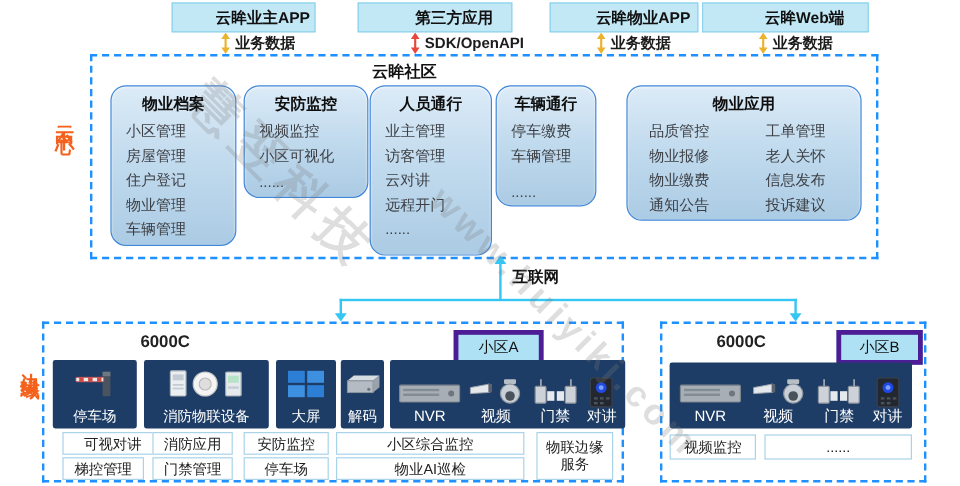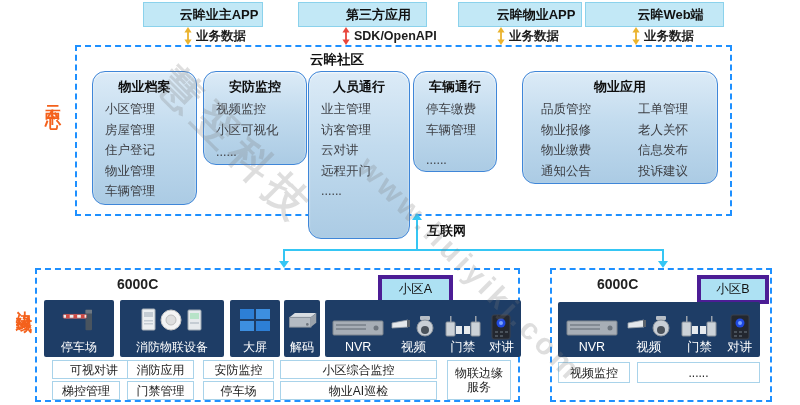--- a/index.html
+++ b/index.html
@@ -116,21 +116,21 @@
       <div class="module-item">车辆管理</div>
     </div>
 
     <div class="module" style="left:126px;top:24px;width:104px;height:94px;">
       <div class="module-title">安防监控</div>
       <div class="module-item">视频监控</div>
       <div class="module-item">小区可视化</div>
       <div class="module-item dots-gap" style="margin-top:2px;">......</div>
     </div>
 
-    <div class="module" style="left:231px;top:24px;width:102px;height:168px;">
+    <div class="module" style="left:231px;top:24px;width:102px;height:142px;">
       <div class="module-title">人员通行</div>
       <div class="module-item">业主管理</div>
       <div class="module-item">访客管理</div>
       <div class="module-item">云对讲</div>
       <div class="module-item">远程开门</div>
       <div class="module-item">......</div>
     </div>
 
     <div class="module" style="left:336px;top:24px;width:84px;height:101px;">
       <div class="module-title">车辆通行</div>

